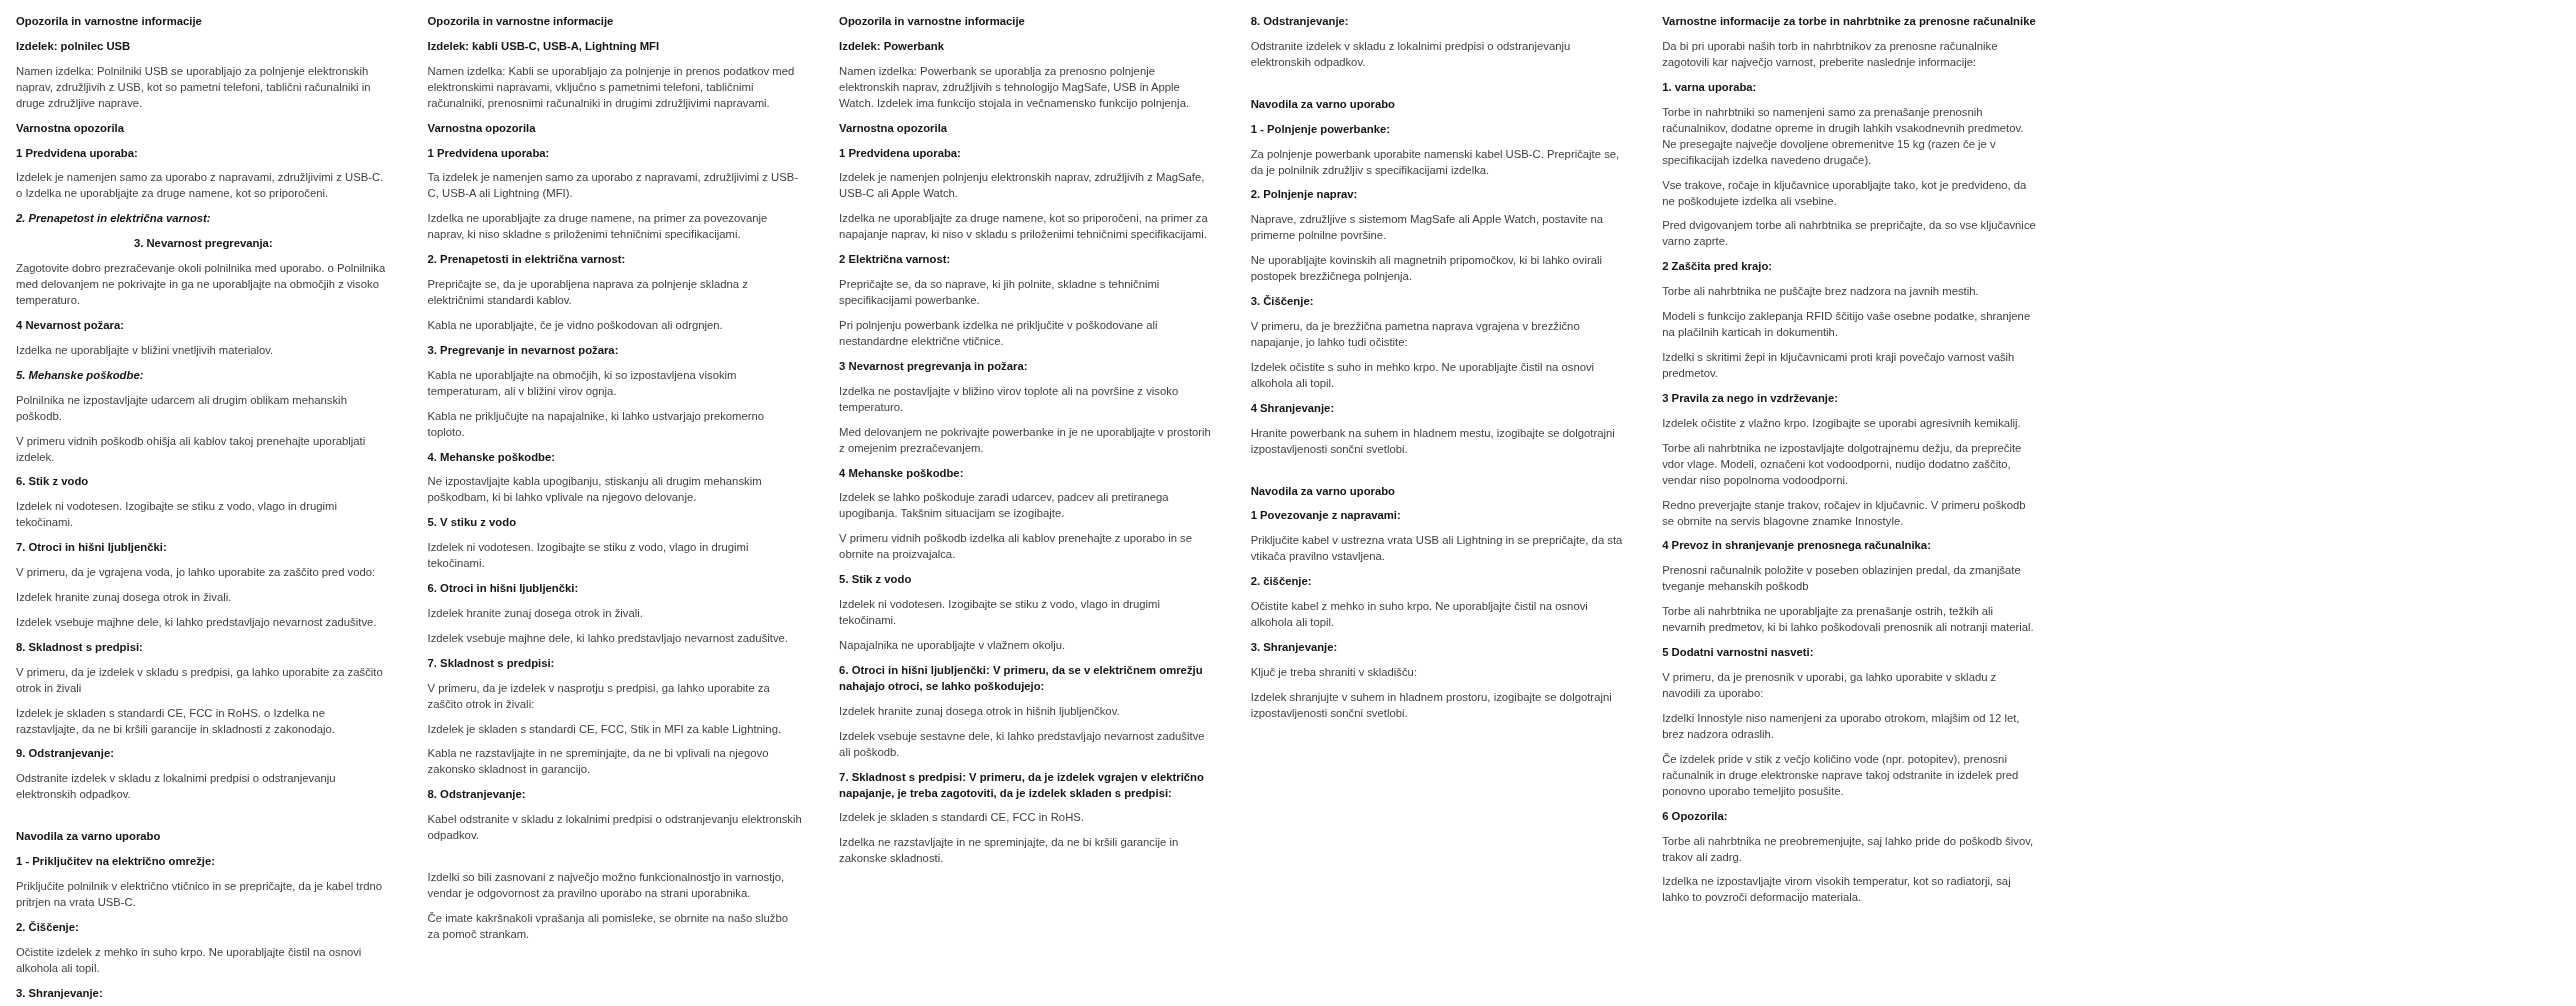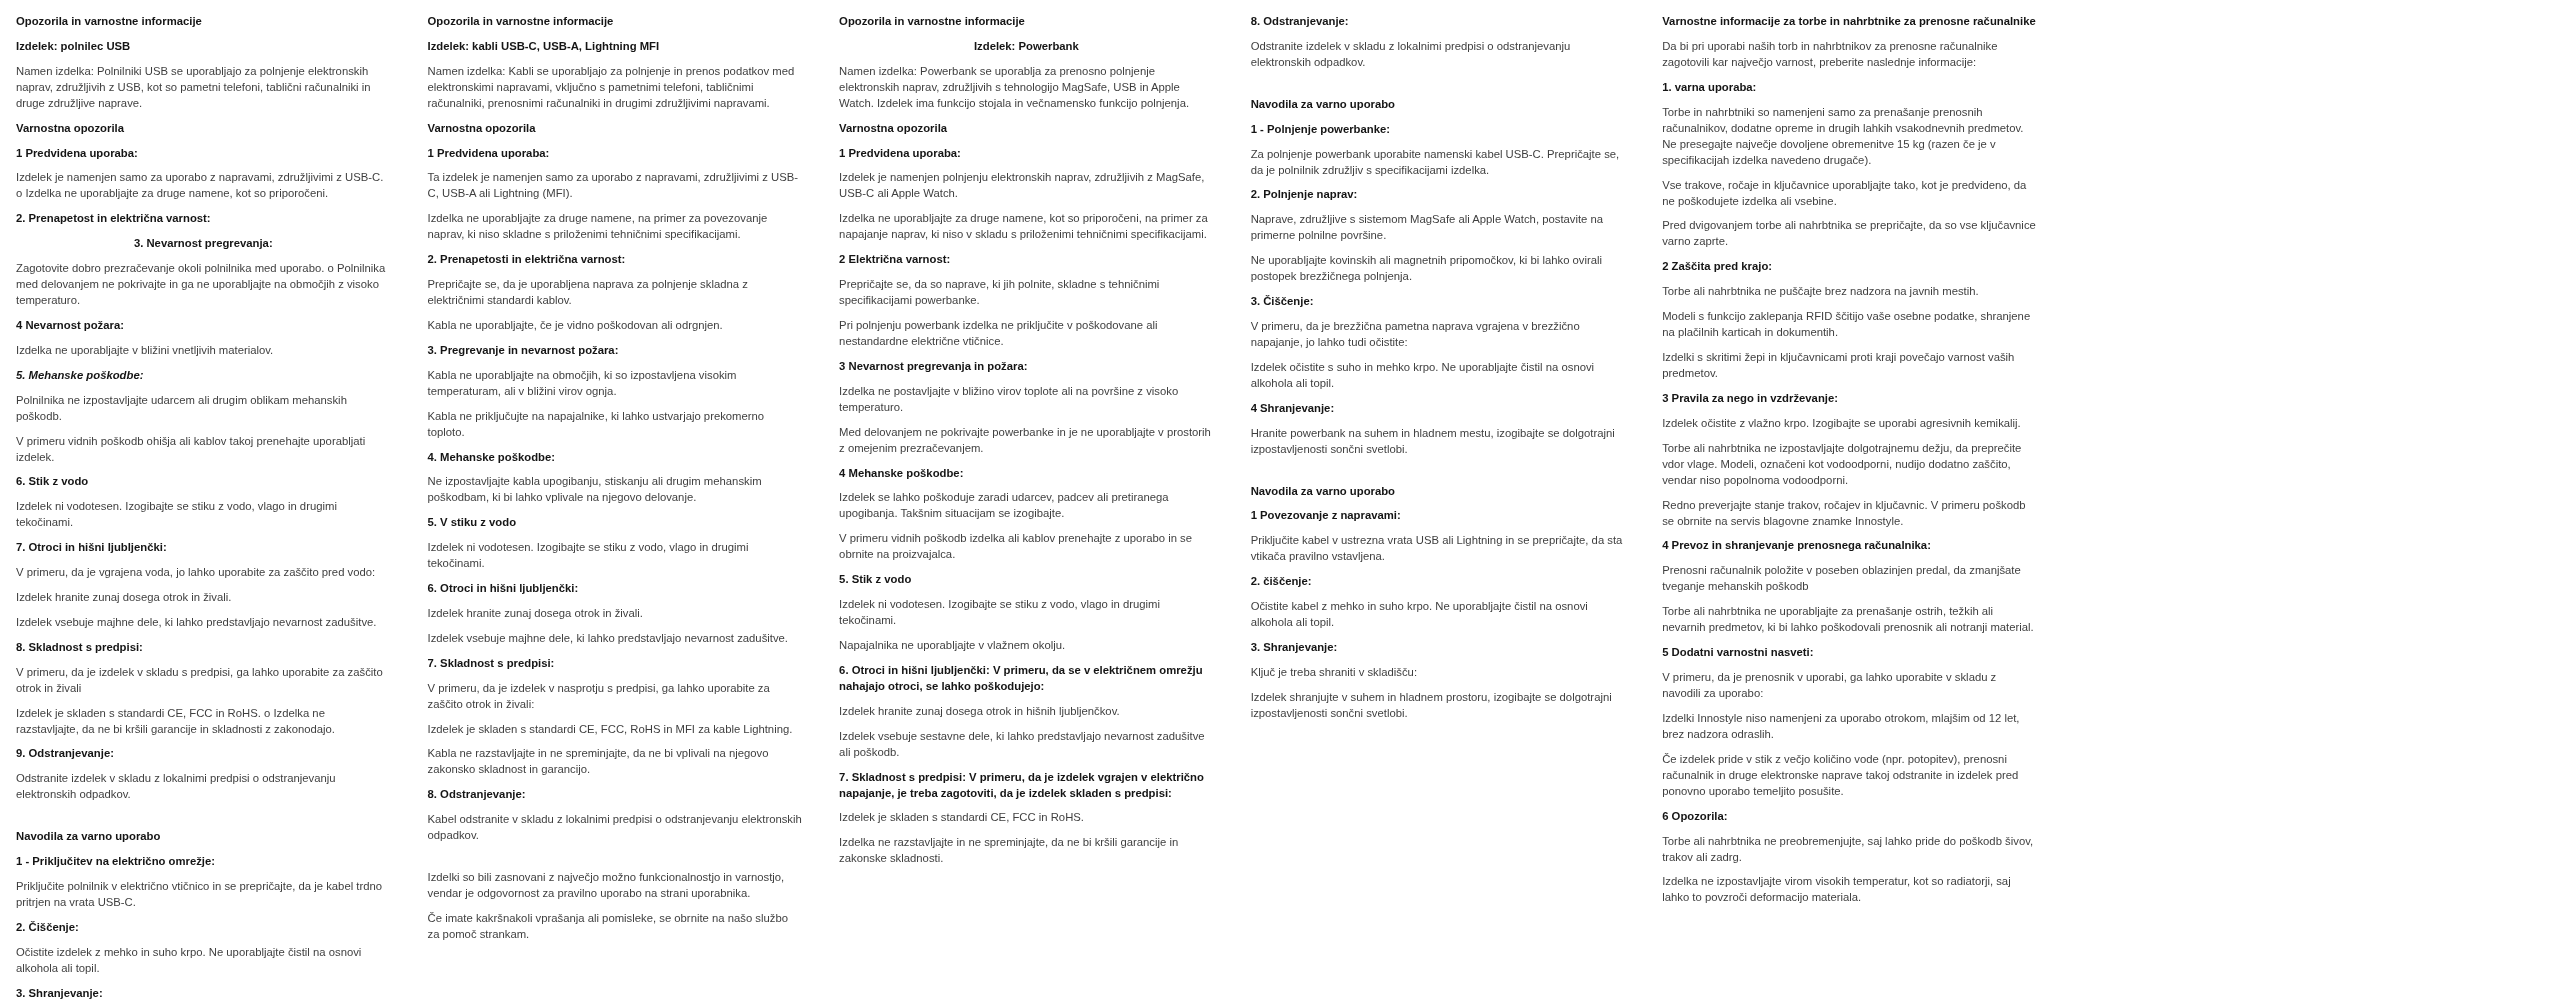--- a/index.html
+++ b/index.html
@@ -23,21 +23,21 @@
 <body style="background: rgb(255, 255, 255);">
 
 <main id="doc">
     <section class="col" style="color: rgb(63, 63, 63);">
       <div class="blk b" style="color: rgb(21, 21, 21);">Opozorila in varnostne informacije</div>
       <div class="blk b" style="color: rgb(21, 21, 21);">Izdelek: polnilec USB</div>
       <p class="blk para">Namen izdelka: Polnilniki USB se uporabljajo za polnjenje elektronskih naprav, združljivih z USB, kot so pametni telefoni, tablični računalniki in druge združljive naprave.</p>
       <div class="blk b" style="color: rgb(21, 21, 21);">Varnostna opozorila</div>
       <div class="blk b" style="color: rgb(21, 21, 21);">1 Predvidena uporaba:</div>
       <p class="blk para">Izdelek je namenjen samo za uporabo z napravami, združljivimi z USB-C. o Izdelka ne uporabljajte za druge namene, kot so priporočeni.</p>
-      <div class="blk b" style="color: rgb(21, 21, 21);">2. Prenapetost in električna varnost:</div>
+      <div class="blk b" style="color: rgb(21, 21, 21); font-style: italic;">2. Prenapetost in električna varnost:</div>
       <div class="blk b" style="color: rgb(21, 21, 21); text-align: center;">3. Nevarnost pregrevanja:</div>
       <p class="blk para">Zagotovite dobro prezračevanje okoli polnilnika med uporabo. o Polnilnika med delovanjem ne pokrivajte in ga ne uporabljajte na območjih z visoko temperaturo.</p>
       <div class="blk b" style="color: rgb(21, 21, 21);">4 Nevarnost požara:</div>
       <p class="blk para">Izdelka ne uporabljajte v bližini vnetljivih materialov.</p>
       <div class="blk b" style="color: rgb(21, 21, 21); font-style: italic;">5. Mehanske poškodbe:</div>
       <p class="blk para">Polnilnika ne izpostavljajte udarcem ali drugim oblikam mehanskih poškodb.</p>
       <p class="blk para">V primeru vidnih poškodb ohišja ali kablov takoj prenehajte uporabljati izdelek.</p>
       <div class="blk b" style="color: rgb(21, 21, 21);">6. Stik z vodo</div>
       <p class="blk para">Izdelek ni vodotesen. Izogibajte se stiku z vodo, vlago in drugimi tekočinami.</p>
       <div class="blk b" style="color: rgb(21, 21, 21);">7. Otroci in hišni ljubljenčki:</div>
@@ -75,31 +75,31 @@
       <p class="blk para">Kabla ne priključujte na napajalnike, ki lahko ustvarjajo prekomerno toploto.</p>
       <div class="blk b" style="color: rgb(21, 21, 21);">4. Mehanske poškodbe:</div>
       <p class="blk para">Ne izpostavljajte kabla upogibanju, stiskanju ali drugim mehanskim poškodbam, ki bi lahko vplivale na njegovo delovanje.</p>
       <div class="blk b" style="color: rgb(21, 21, 21);">5. V stiku z vodo</div>
       <p class="blk para">Izdelek ni vodotesen. Izogibajte se stiku z vodo, vlago in drugimi tekočinami.</p>
       <div class="blk b" style="color: rgb(21, 21, 21);">6. Otroci in hišni ljubljenčki:</div>
       <p class="blk para">Izdelek hranite zunaj dosega otrok in živali.</p>
       <p class="blk para">Izdelek vsebuje majhne dele, ki lahko predstavljajo nevarnost zadušitve.</p>
       <div class="blk b" style="color: rgb(21, 21, 21);">7. Skladnost s predpisi:</div>
       <p class="blk para">V primeru, da je izdelek v nasprotju s predpisi, ga lahko uporabite za zaščito otrok in živali:</p>
-      <p class="blk para">Izdelek je skladen s standardi CE, FCC, RoHS in MFI za kable Lightning.</p>
+      <p class="blk para">Izdelek je skladen s standardi CE, FCC, Stik in MFI za kable Lightning.</p>
       <p class="blk para">Kabla ne razstavljajte in ne spreminjajte, da ne bi vplivali na njegovo zakonsko skladnost in garancijo.</p>
       <div class="blk b" style="color: rgb(21, 21, 21);">8. Odstranjevanje:</div>
       <p class="blk para">Kabel odstranite v skladu z lokalnimi predpisi o odstranjevanju elektronskih odpadkov.</p>
       <div class="gap"></div>
       <p class="blk para">Izdelki so bili zasnovani z največjo možno funkcionalnostjo in varnostjo, vendar je odgovornost za pravilno uporabo na strani uporabnika.</p>
       <p class="blk para">Če imate kakršnakoli vprašanja ali pomisleke, se obrnite na našo službo za pomoč strankam.</p>
     </section>
     <section class="col" style="color: rgb(63, 63, 63);">
       <div class="blk b" style="color: rgb(21, 21, 21);">Opozorila in varnostne informacije</div>
-      <div class="blk b" style="color: rgb(21, 21, 21); text-align: center;">Izdelek: Powerbank</div>
+      <div class="blk b" style="color: rgb(21, 21, 21);">Izdelek: Powerbank</div>
       <p class="blk para">Namen izdelka: Powerbank se uporablja za prenosno polnjenje elektronskih naprav, združljivih s tehnologijo MagSafe, USB in Apple Watch. Izdelek ima funkcijo stojala in večnamensko funkcijo polnjenja.</p>
       <div class="blk b" style="color: rgb(21, 21, 21);">Varnostna opozorila</div>
       <div class="blk b" style="color: rgb(21, 21, 21);">1 Predvidena uporaba:</div>
       <p class="blk para">Izdelek je namenjen polnjenju elektronskih naprav, združljivih z MagSafe, USB-C ali Apple Watch.</p>
       <p class="blk para">Izdelka ne uporabljajte za druge namene, kot so priporočeni, na primer za napajanje naprav, ki niso v skladu s priloženimi tehničnimi specifikacijami.</p>
       <div class="blk b" style="color: rgb(21, 21, 21);">2 Električna varnost:</div>
       <p class="blk para">Prepričajte se, da so naprave, ki jih polnite, skladne s tehničnimi specifikacijami powerbanke.</p>
       <p class="blk para">Pri polnjenju powerbank izdelka ne priključite v poškodovane ali nestandardne električne vtičnice.</p>
       <div class="blk b" style="color: rgb(21, 21, 21);">3 Nevarnost pregrevanja in požara:</div>
       <p class="blk para">Izdelka ne postavljajte v bližino virov toplote ali na površine z visoko temperaturo.</p>

